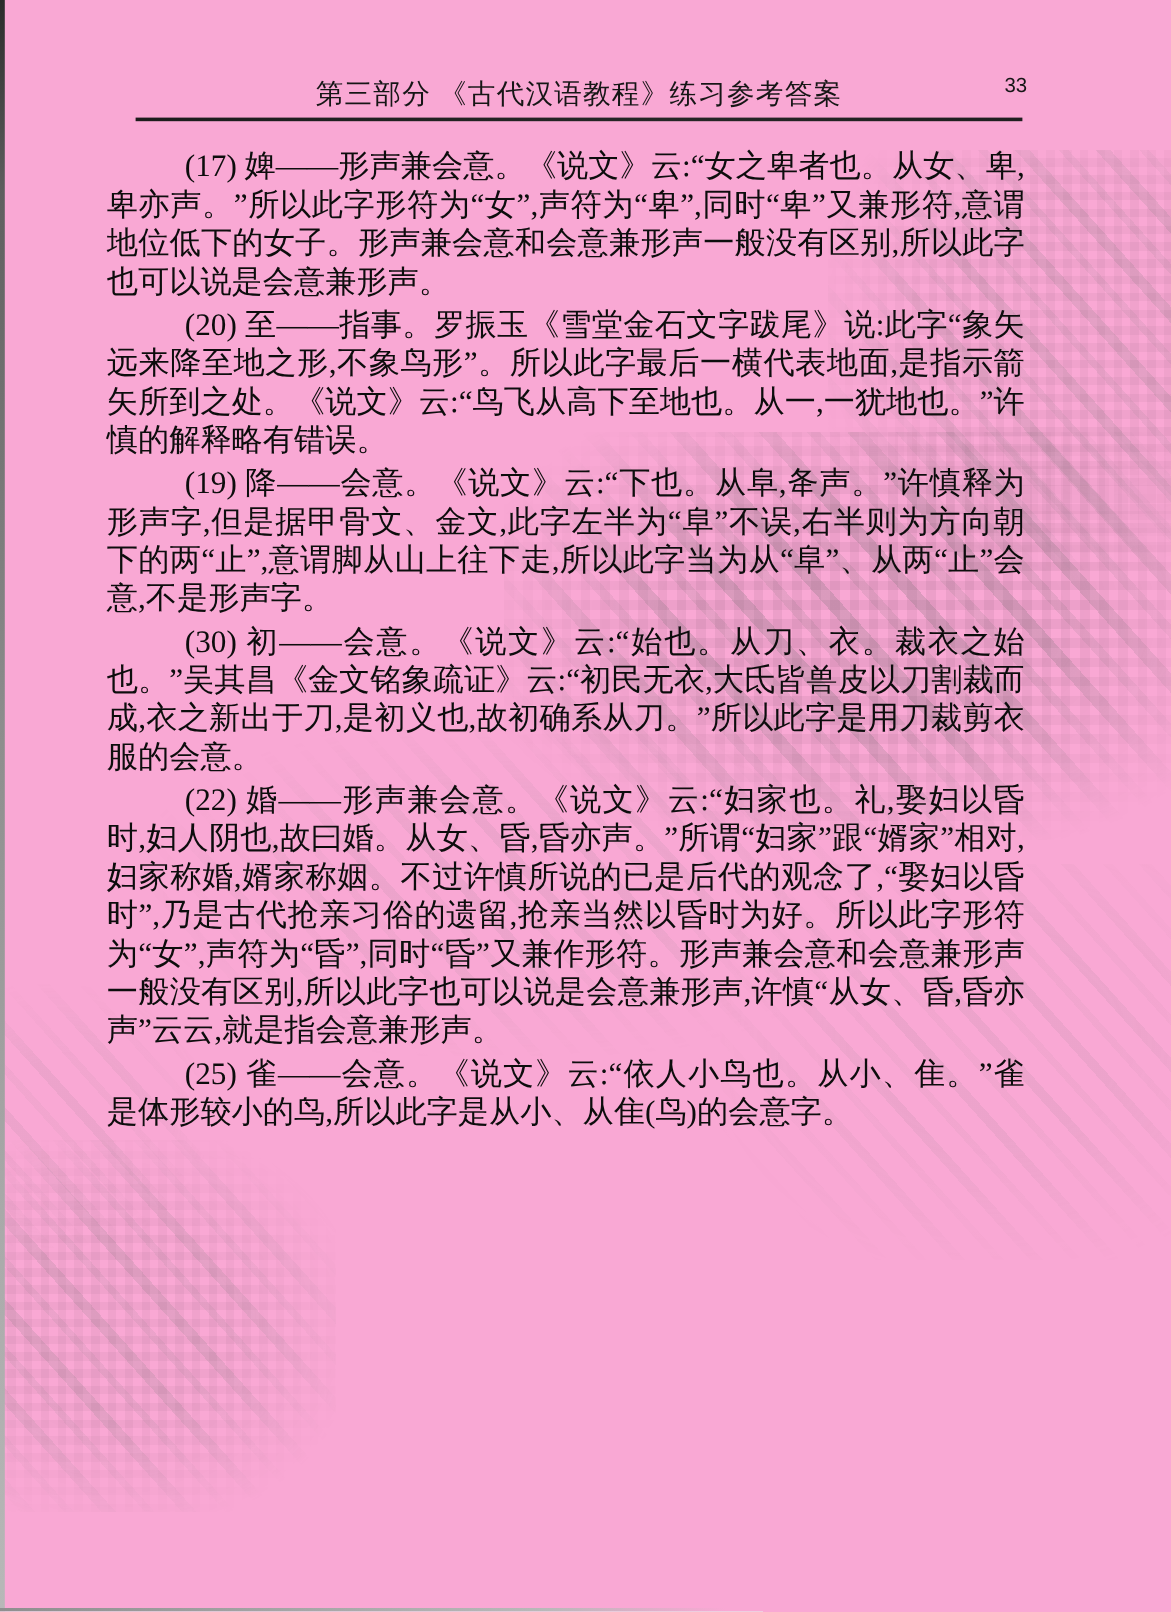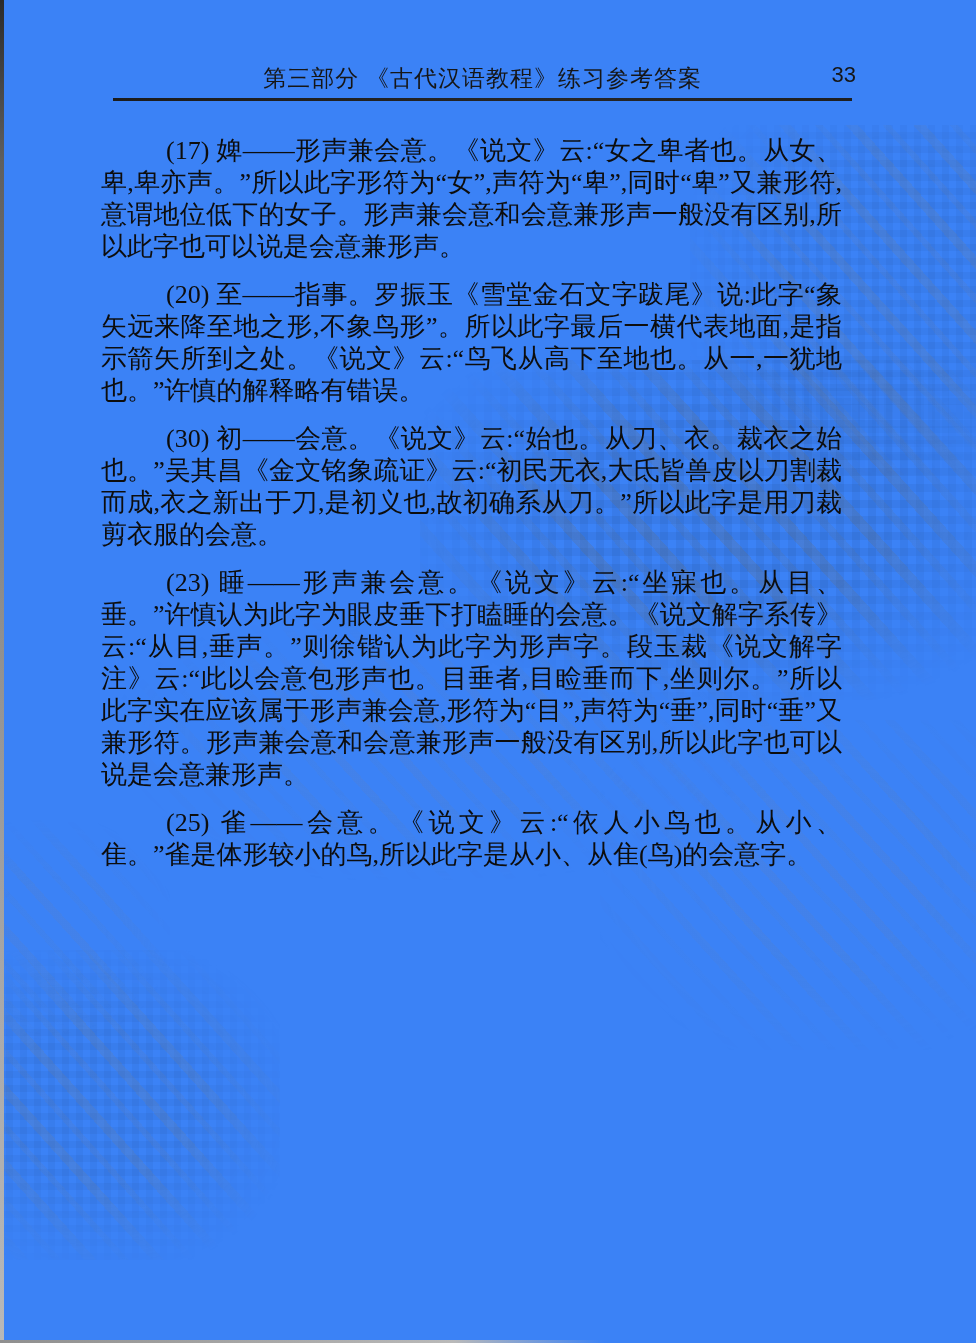--- a/index.html
+++ b/index.html
@@ -1,20 +1,20 @@
 <!DOCTYPE html>
 <html><head>
 <meta charset="utf-8">
 <style>
   html,body { margin:0; padding:0; background:#e8e8e8; }
   .page {
     position:relative;
     width:976px; height:1343px;
     margin:0 auto;
-    background:#3b82f6;
+    background:#f9a8d4;
     overflow:hidden;
     font-family:"Liberation Serif","DejaVu Serif",serif;
     color:#0d0d0d;
   }
 
   
   .edge-left {
     position:absolute; left:0; top:0; width:4px; height:100%;
     background:linear-gradient(180deg,#2b2b2b 0%,#5f5f5f 12%,#8d8d8d 45%,#a9a9a9 75%,#b8b8b8 100%);
   }
@@ -61,36 +61,36 @@
     mask-image:radial-gradient(ellipse at 40% 50%, #000 30%, rgba(0,0,0,0) 75%); }
 
   
   .running-head {
     position:absolute; top:63px; left:113px; width:739px;
     text-align:center; font-size:23px; letter-spacing:1px; color:#161616;
     z-index:2;
   }
   .page-number {
     position:absolute; top:62px; right:120px;
-    font-size:22px; color:#161616; z-index:2;
+    font-size:17px; color:#161616; z-index:2;
     font-family:"Liberation Sans","DejaVu Sans",sans-serif;
   }
   .head-rule {
     position:absolute; top:98px; left:113px; width:739px; height:3px;
     background:linear-gradient(90deg,#1c1c1c 0%,#262626 60%,#1f1f1f 100%);
     z-index:2;
   }
 
   
   .body-text {
     position:absolute; top:119px; left:85px; width:773px;
     font-size:26px; line-height:32px; text-align:justify;
     z-index:1;
   }
-  .body-text p { margin:16px; text-indent:2.5em; }
+  .body-text p { margin:4px; text-indent:2.5em; }
 </style>
 </head>
 <body>
 
 <div class="page">
 
   <div class="wm wm-a wm1"></div>
   <div class="wm wm-b wm2"></div>
   <div class="wm wm-c wm3"></div>
   <div class="wm wm-c wm4"></div>
@@ -99,19 +99,20 @@
   <div class="edge-left"></div>
   <div class="edge-bottom"></div>
 
   <div class="running-head">第三部分 《古代汉语教程》练习参考答案</div>
   <div class="page-number">33</div>
   <div class="head-rule"></div>
 
   <div class="body-text">
     <p>(17) 婢——形声兼会意。《说文》云:“女之卑者也。从女、卑,卑亦声。”所以此字形符为“女”,声符为“卑”,同时“卑”又兼形符,意谓地位低下的女子。形声兼会意和会意兼形声一般没有区别,所以此字也可以说是会意兼形声。</p>
     <p>(20) 至——指事。罗振玉《雪堂金石文字跋尾》说:此字“象矢远来降至地之形,不象鸟形”。所以此字最后一横代表地面,是指示箭矢所到之处。《说文》云:“鸟飞从高下至地也。从一,一犹地也。”许慎的解释略有错误。</p>
+    <p>(19) 降——会意。《说文》云:“下也。从阜,夅声。”许慎释为形声字,但是据甲骨文、金文,此字左半为“阜”不误,右半则为方向朝下的两“止”,意谓脚从山上往下走,所以此字当为从“阜”、从两“止”会意,不是形声字。</p>
     <p>(30) 初——会意。《说文》云:“始也。从刀、衣。裁衣之始也。”吴其昌《金文铭象疏证》云:“初民无衣,大氐皆兽皮以刀割裁而成,衣之新出于刀,是初义也,故初确系从刀。”所以此字是用刀裁剪衣服的会意。</p>
-    <p>(23) 睡——形声兼会意。《说文》云:“坐寐也。从目、垂。”许慎认为此字为眼皮垂下打瞌睡的会意。《说文解字系传》云:“从目,垂声。”则徐锴认为此字为形声字。段玉裁《说文解字注》云:“此以会意包形声也。目垂者,目睑垂而下,坐则尔。”所以此字实在应该属于形声兼会意,形符为“目”,声符为“垂”,同时“垂”又兼形符。形声兼会意和会意兼形声一般没有区别,所以此字也可以说是会意兼形声。</p>
+    <p>(22) 婚——形声兼会意。《说文》云:“妇家也。礼,娶妇以昏时,妇人阴也,故曰婚。从女、昏,昏亦声。”所谓“妇家”跟“婿家”相对,妇家称婚,婿家称姻。不过许慎所说的已是后代的观念了,“娶妇以昏时”,乃是古代抢亲习俗的遗留,抢亲当然以昏时为好。所以此字形符为“女”,声符为“昏”,同时“昏”又兼作形符。形声兼会意和会意兼形声一般没有区别,所以此字也可以说是会意兼形声,许慎“从女、昏,昏亦声”云云,就是指会意兼形声。</p>
     <p>(25) 雀——会意。《说文》云:“依人小鸟也。从小、隹。”雀是体形较小的鸟,所以此字是从小、从隹(鸟)的会意字。</p>
 
   </div>
 
 </div>
 
 </body></html>

